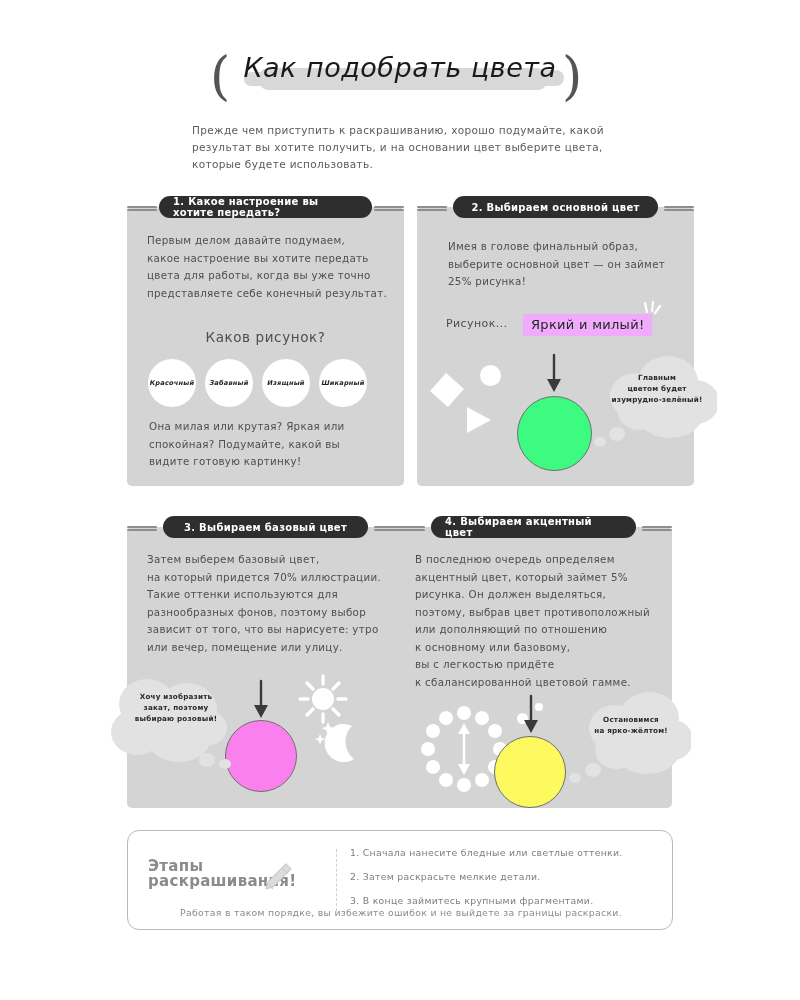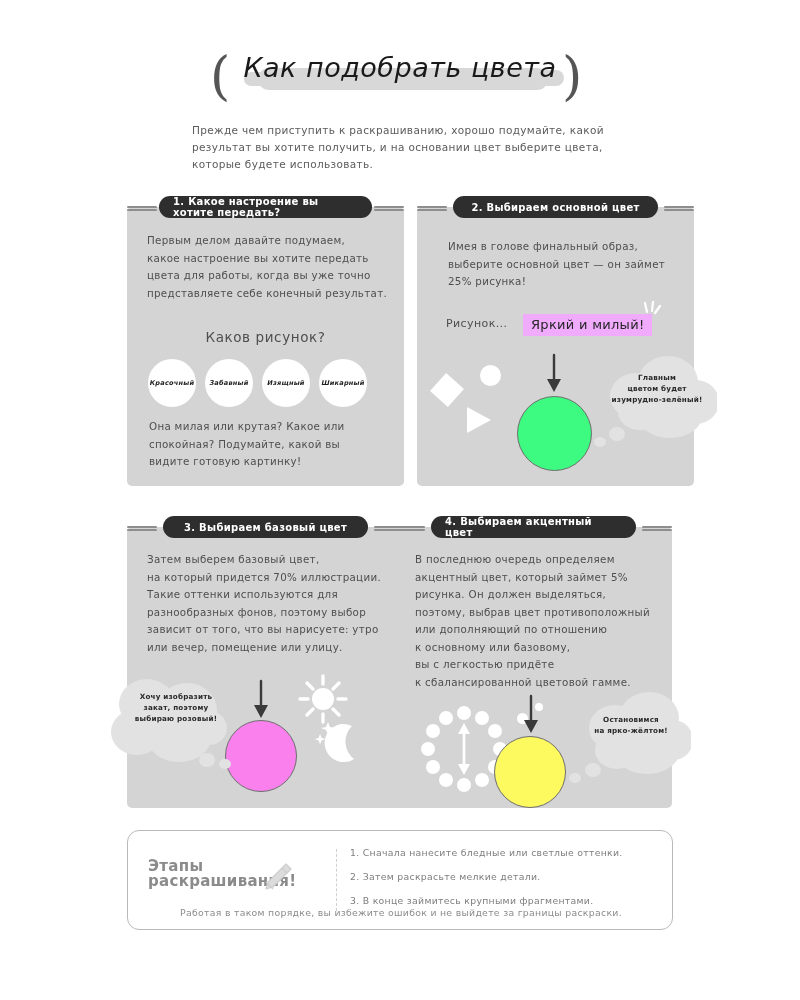--- a/index.html
+++ b/index.html
@@ -183,21 +183,21 @@
     <div class="q-title" style="left:0;top:133px;">Каков рисунок?</div>
 
     <div class="chip-row" style="left:21px;top:163px;font-style:italic;">
       <div class="chip">Красочный</div>
       <div class="chip">Забавный</div>
       <div class="chip">Изящный</div>
       <div class="chip">Шикарный</div>
     </div>
 
     <div class="ptext" style="left:22px;top:222px;width:245px;">
-      <div>Она милая или крутая? Какое или</div>
+      <div>Она милая или крутая? Яркая или</div>
       <div>спокойная? Подумайте, какой вы</div>
       <div>видите готовую картинку!</div>
     </div>
   </div>
 
   <div class="panel" style="left:417px;top:196px;width:277px;height:290px;">
     <div class="panel-body" style="width:277px;height:279px;overflow:hidden;">
 
       <div class="wshape" style="left:18px;top:171px;width:24px;height:24px;transform:rotate(42deg);"></div>
       <div class="wshape" style="left:63px;top:158px;width:21px;height:21px;border-radius:50%;"></div>

